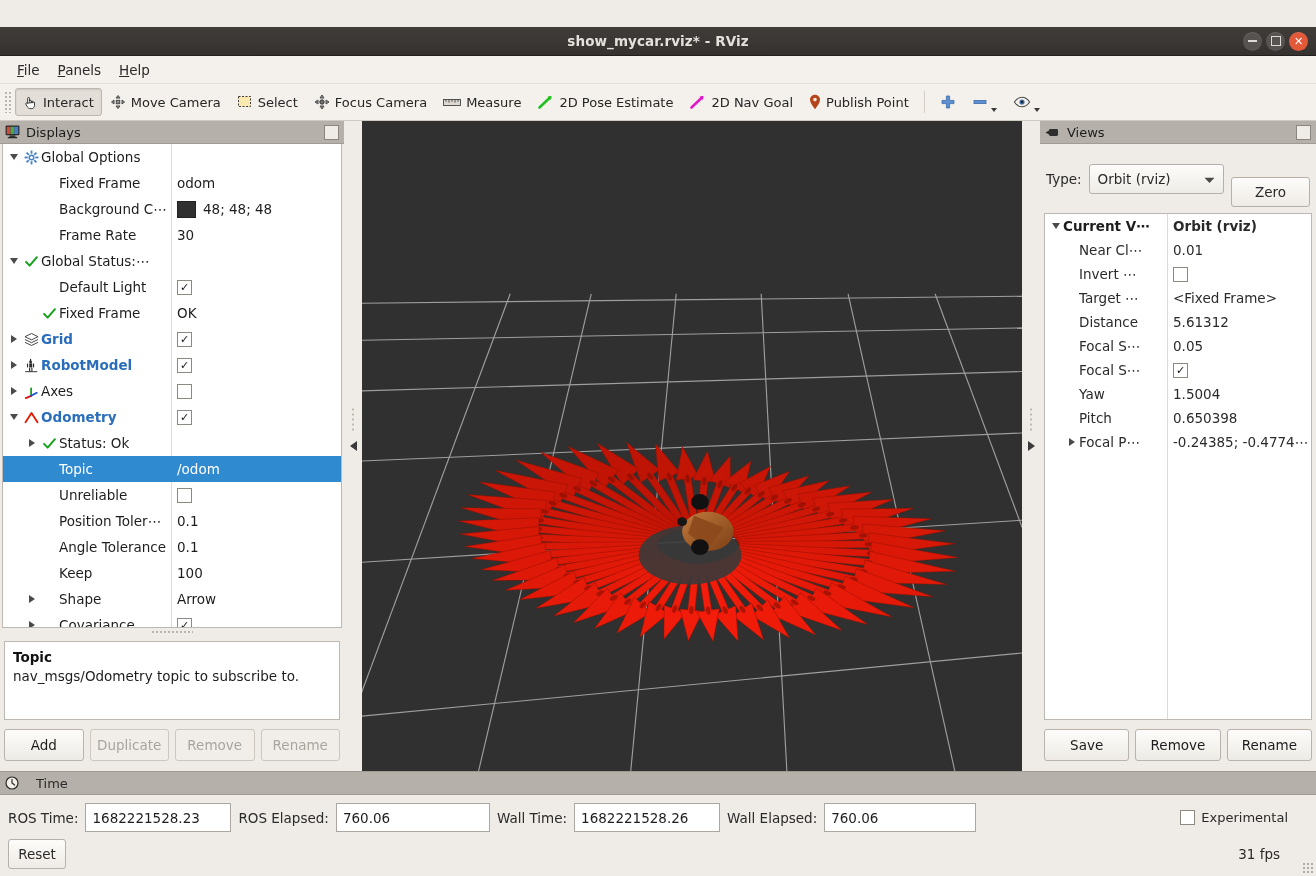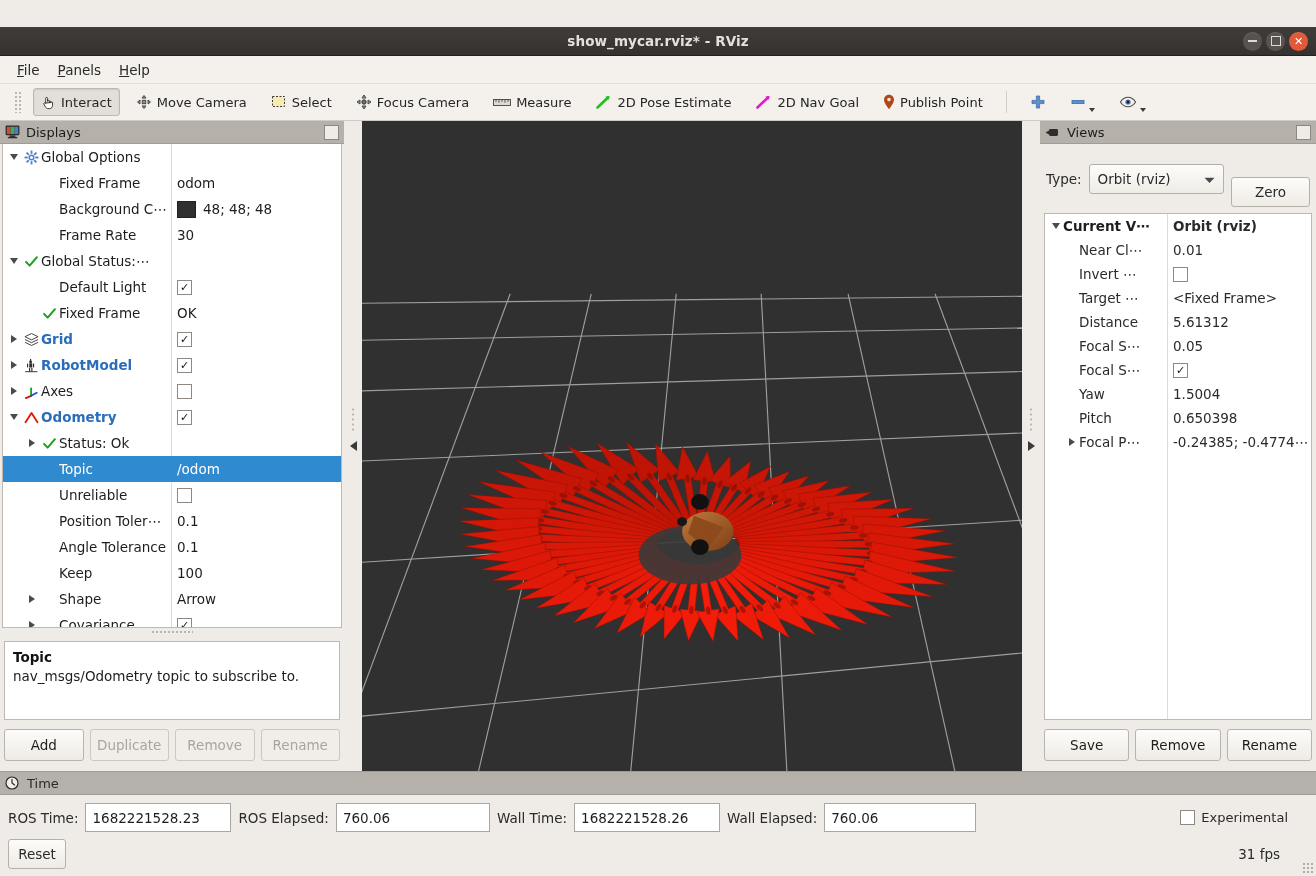--- a/index.html
+++ b/index.html
@@ -64,21 +64,21 @@
     padding: 3px 8px; font-size: 13.5px; color: #2a2a2a;
     border-radius: 2px;
   }
   .menuitem u { text-decoration: underline; }
 
   
   .toolbar {
     height: 36px; flex: 0 0 36px;
     background: #f4f1ec;
     display: flex; align-items: center;
-    padding-left: 14px; gap: 8px;
+    padding-left: 4px; gap: 0px;
     border-bottom: 1px solid #cfcac3;
     text-align: center;
   }
   .tb-grip {
     width: 8px; height: 22px; margin-right: 3px;
     background-image: radial-gradient(circle, #bab5ae 1px, transparent 1.2px);
     background-size: 4px 4px;
   }
   .tbtn {
     display: flex; align-items: center; gap: 5px;
@@ -251,21 +251,21 @@
   }
   .vtree-colline { position: absolute; left: 122px; top: 0; bottom: 0; width: 1px; background: #dedad4; }
   .vrow { height: 24px; display: flex; align-items: center; position: relative; font-size: 13.5px; }
   .vlabel { white-space: nowrap; overflow: hidden; }
   .vvalue { position: absolute; left: 128px; white-space: nowrap; display: flex; align-items: center; }
 
   
   .timepanel { flex: 0 0 auto; background: #efece7; }
   .time-title {
     height: 22px; background: #b5b0a9; display: flex; align-items: center;
-    gap: 8px; padding: 0 5px; font-size: 13px; border-top: 1px solid #a09b94;
+    gap: 17px; padding: 0 5px; font-size: 13px; border-top: 1px solid #a09b94;
     border-bottom: 1px solid #a09b94;
   }
   .timerow {
     display: flex; align-items: center; gap: 7px;
     padding: 8px 8px 2px 8px;
   }
   .tfield {
     height: 27px; background: #fff; border: 1px solid #aba69f;
     display: flex; align-items: center; padding: 0 6px;
     font-size: 13.5px; color: #1d1d1d;

